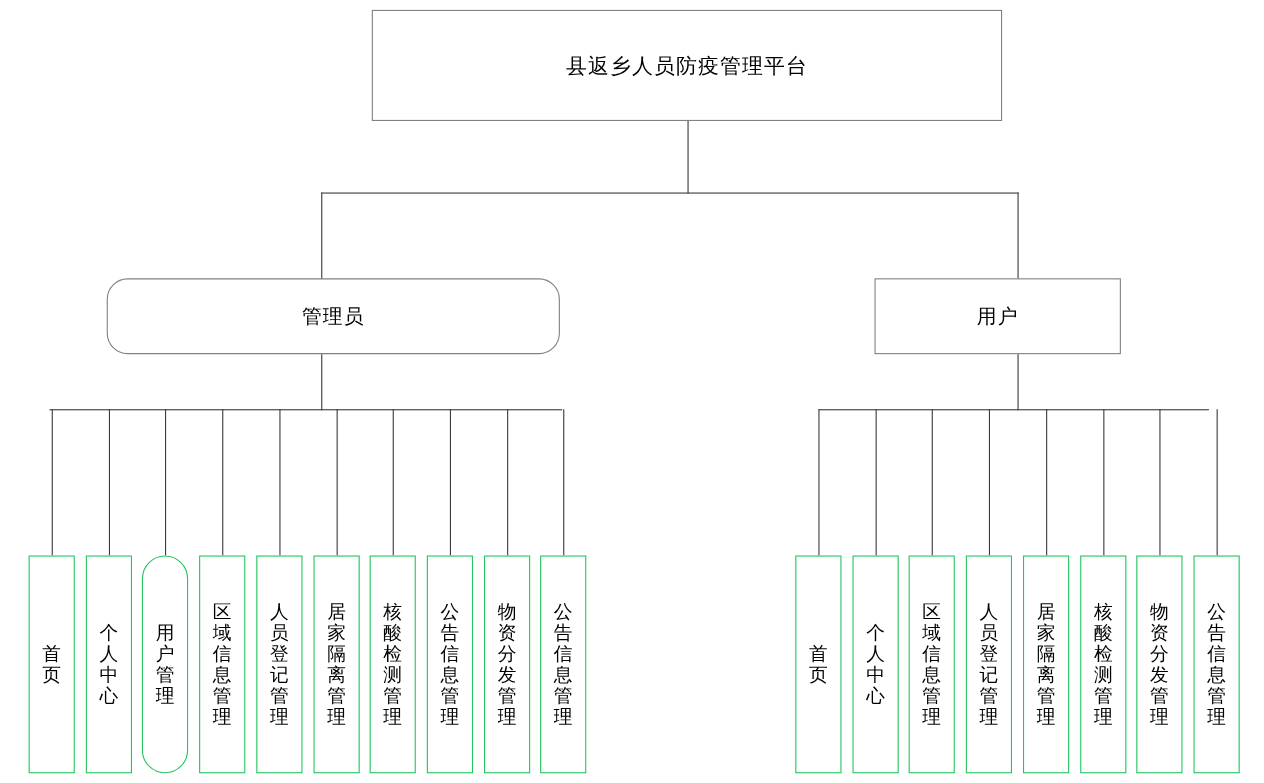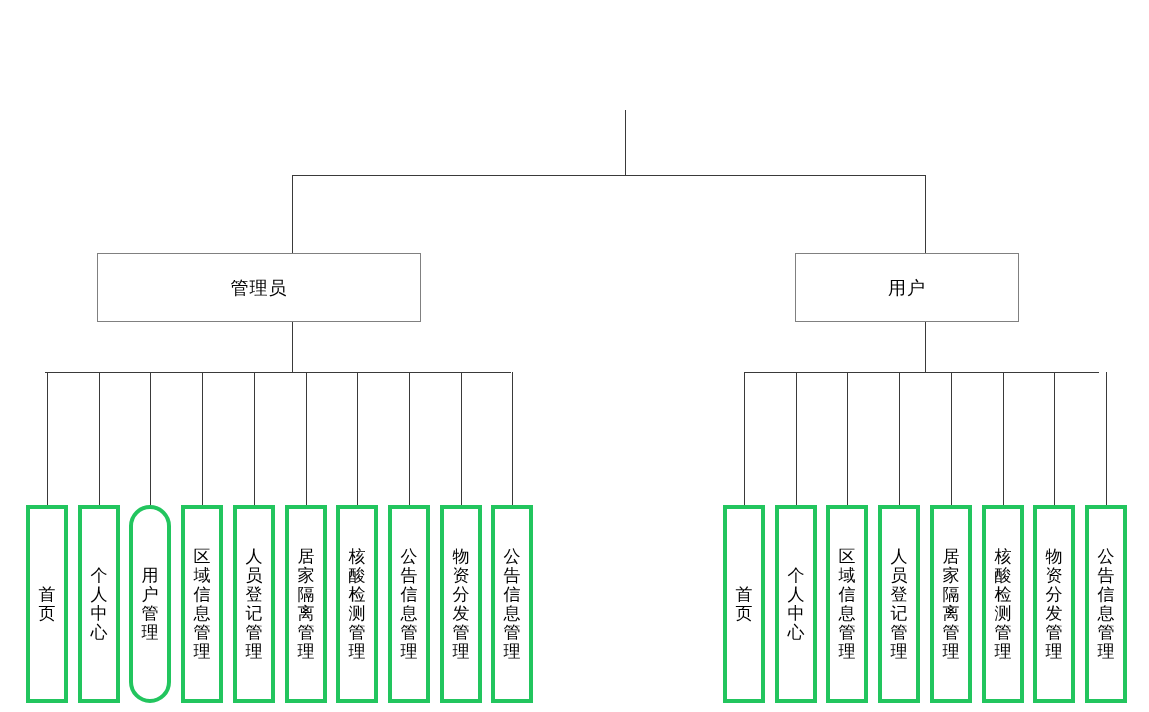--- a/index.html
+++ b/index.html
@@ -40,33 +40,34 @@
   }
 
   .node-l2 {
     height: 69px;
     font-size: 18px;
     letter-spacing: 1px;
   }
   .node-admin {
     left: 97px;
     top: 253px;
-    width: 324px;
+    width: 412px;
+    border-radius: 19px;
   }
   .node-user {
     left: 795px;
     top: 253px;
     width: 224px;
   }
 
   
   .leaf {
     position: absolute;
     box-sizing: border-box;
-    border: 4px solid #22c55e;
+    border: 1px solid #22c55e;
     background: #ffffff;
     width: 42px;
     height: 198px;
     top: 505px;
     font-size: 17px;
     line-height: 1.12;
     color: #000000;
     display: flex;
     align-items: center;
     justify-content: center;
@@ -101,20 +102,23 @@
     color: #c9c9c9;
     white-space: nowrap;
     letter-spacing: 0.5px;
   }
 </style>
 </head>
 <body>
 
 <div id="canvas">
 
+  <div class="node node-root">
+    <span>县返乡人员防疫管理平台</span>
+  </div>
 
   <div class="line-v" style="left:625px; top:110px; height:66px;"></div>
 
   <div class="line-h" style="left:292px; top:175px; width:634px;"></div>
 
   <div class="line-v" style="left:292px; top:175px; height:79px;"></div>
   <div class="line-v" style="left:925px; top:175px; height:79px;"></div>
 
   <div class="node node-l2 node-admin">
     <span>管理员</span>

